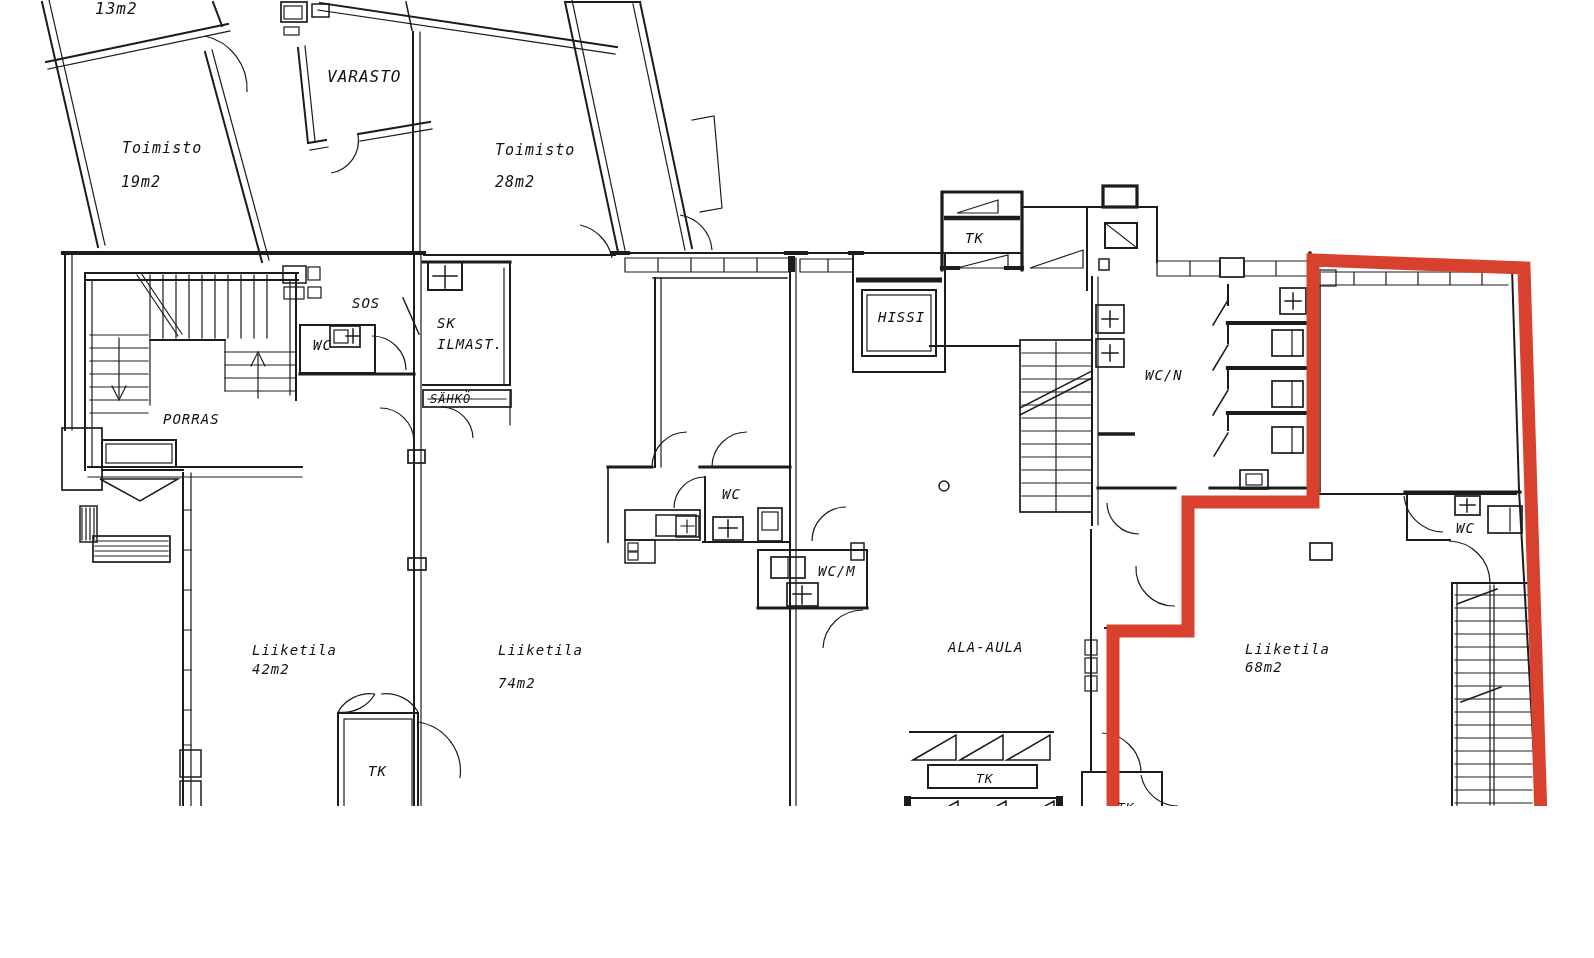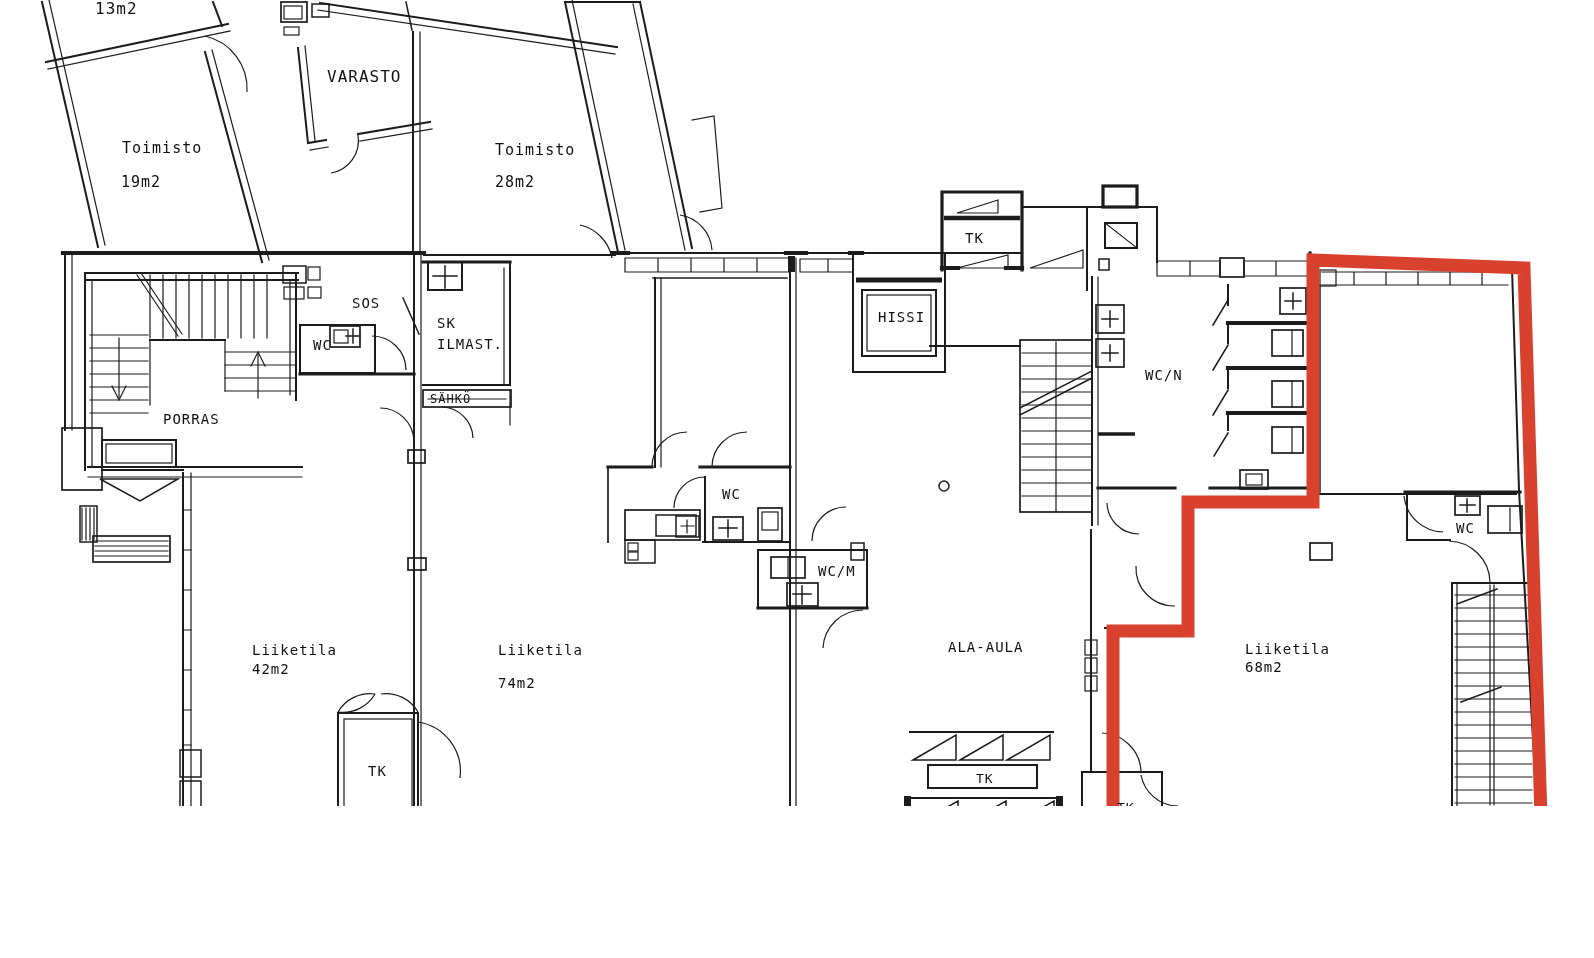--- a/index.html
+++ b/index.html
@@ -1,16 +1,16 @@
 <!DOCTYPE html>
 <html><head>
 <meta charset="utf-8">
 <style>
   html,body{margin:0;padding:0;background:#ffffff;}
-  .plan-wrap{width:1594px;height:806px;background:#fff;overflow:hidden;}
+  .plan-wrap{width:1594px;height:806px;background:#fff;overflow:hidden;font-style:italic;}
   svg{display:block;font-family:"DejaVu Sans Mono", monospace;}
   svg text{fill:#111;letter-spacing:1px;}
   .w  {stroke:#1c1c1c;stroke-width:2;fill:none;stroke-linecap:square;}
   .w3 {stroke:#1c1c1c;stroke-width:3.2;fill:none;stroke-linecap:square;}
   .w4 {stroke:#1c1c1c;stroke-width:4.2;fill:none;stroke-linecap:square;}
   .t  {stroke:#1c1c1c;stroke-width:1.2;fill:none;stroke-linecap:square;}
   .t5 {stroke:#1c1c1c;stroke-width:1.5;fill:none;stroke-linecap:square;}
   .fx {stroke:#1c1c1c;stroke-width:1.7;fill:none;}
   .arc{stroke:#1c1c1c;stroke-width:1.2;fill:none;}
   .wh {fill:#ffffff;}

